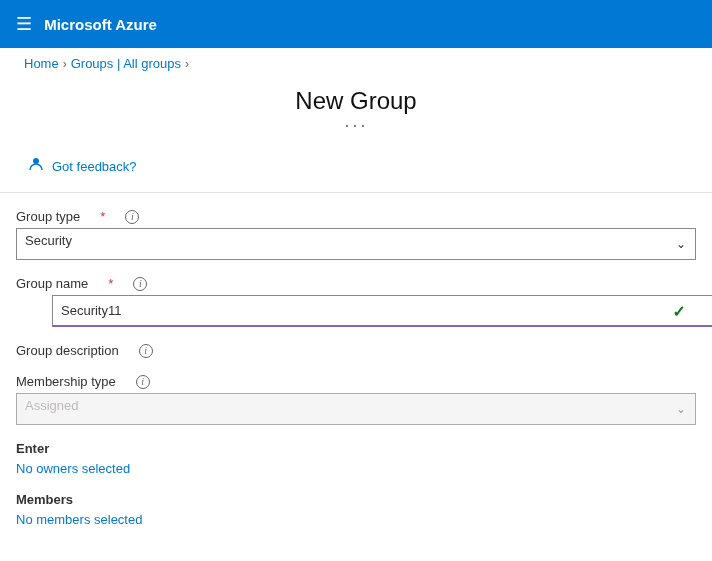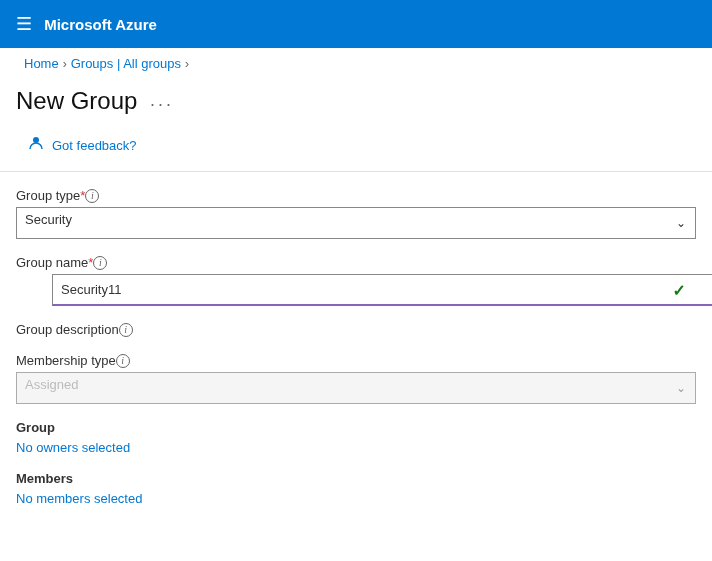--- a/index.html
+++ b/index.html
@@ -43,22 +43,23 @@
     }
     .breadcrumb-sep {
       color: #666;
       font-size: 12px;
     }
 
     
     .page-header {
       padding: 8px 16px 12px 16px;
       display: flex;
-      align-items: flex-end;
-      gap: 12px;
+      align-items: center;
+      gap: 0;
+      flex-direction: column;
     }
     .page-title {
       font-size: 24px;
       font-weight: 300;
       color: #111;
     }
     .page-more {
       color: #666;
       font-size: 18px;
       cursor: pointer;
@@ -93,21 +94,21 @@
     .form-group {
       margin-bottom: 16px;
     }
 
     .form-label {
       font-size: 13px;
       color: #333;
       margin-bottom: 4px;
       display: flex;
       align-items: center;
-      gap: 0;
+      gap: 20px;
     }
     .required-star {
       color: #d13438;
       font-size: 13px;
     }
     .info-icon {
       display: inline-flex;
       align-items: center;
       justify-content: center;
       width: 14px;
@@ -275,21 +276,21 @@
       <select disabled="">
         <option>Assigned</option>
         <option>Dynamic User</option>
         <option>Dynamic Device</option>
       </select>
       <span class="select-chevron">⌄</span>
     </div>
   </div>
 
   <div class="form-group">
-    <div class="section-label">Group</div>
+    <div class="section-label">Enter</div>
     <a class="section-link">No owners selected</a>
   </div>
 
   <div class="form-group">
     <div class="section-label">Members</div>
     <a class="section-link">No members selected</a>
   </div>
 
 </div>
 

